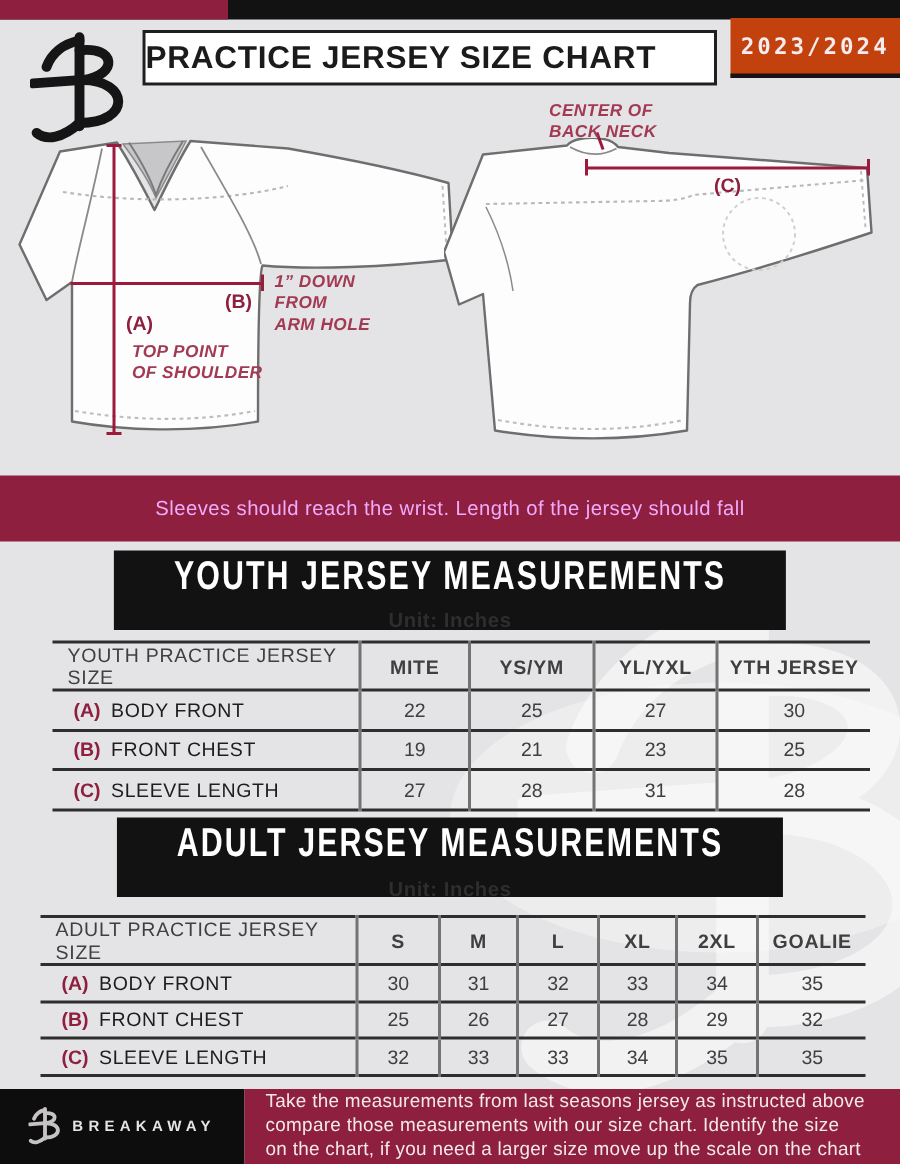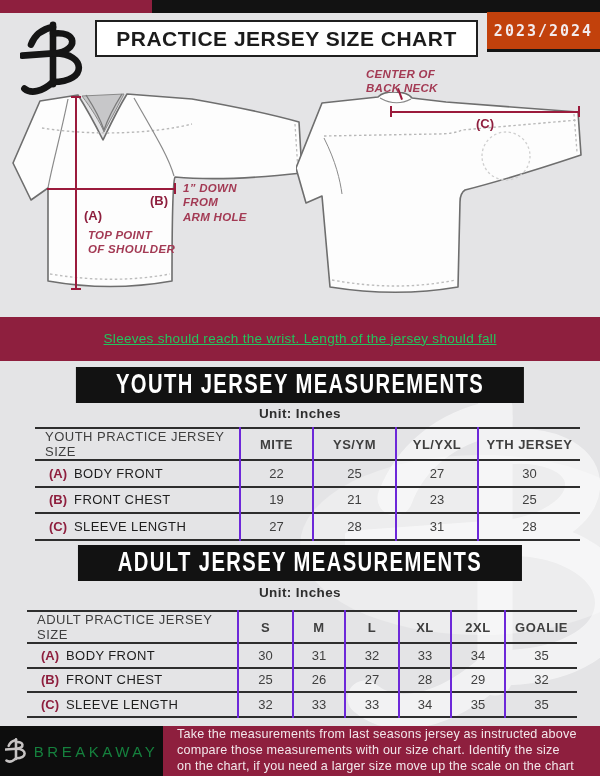--- a/index.html
+++ b/index.html
@@ -3,67 +3,67 @@
 <meta charset="utf-8">
 <style>
   html,body{margin:0;padding:0;}
   body{font-family:"Liberation Sans",sans-serif;background:#9a9a9c;}
   .page{position:relative;width:600px;height:776px;background:#e4e4e6;overflow:hidden;margin:0 auto;}
 
   
   .top-bar{position:absolute;top:0;left:0;width:600px;height:13px;background:#121212;}
   .top-bar .maroon-seg{position:absolute;top:0;left:0;width:152px;height:13px;background:#8e1f3e;}
   .title-box{position:absolute;top:20px;left:95px;width:383px;height:37px;background:#fff;
-             border:2px solid #1f1f1f;box-sizing:border-box;display:flex;align-items:center;justify-content:center;}
+             border:2px solid #1f1f1f;box-sizing:border-box;display:flex;align-items:center;}
   .title-box span{font-size:21px;font-weight:bold;color:#1b1b1b;letter-spacing:.5px;white-space:nowrap;}
   .year-box{position:absolute;top:12px;left:487px;width:113px;height:40px;background:#c2410c;
             border-bottom:3px solid #151515;box-sizing:border-box;display:flex;align-items:center;justify-content:center;}
   .year-box span{font-family:"DejaVu Sans Mono",monospace;font-size:15px;font-weight:bold;color:#f3ebee;letter-spacing:2px;}
   .logo-main{position:absolute;top:14px;left:20px;z-index:3;}
 
   
   .diagram{position:absolute;top:62px;left:0;width:600px;height:255px;}
   .jersey-svg{position:absolute;}
   .mline{position:absolute;background:#9b1b3c;}
   .mlabel{position:absolute;color:#8e1f3e;font-weight:bold;font-size:13px;}
   .mnote{position:absolute;color:#a33a54;font-style:italic;font-size:11.5px;font-weight:600;line-height:1.25;letter-spacing:.3px;}
 
   
   .banner{position:absolute;top:317px;left:0;width:600px;height:44px;background:#8e1f3e;
           display:flex;flex-direction:column;align-items:center;justify-content:center;}
-  .banner div{color:#22c55e;font-size:13.5px;line-height:1.55;letter-spacing:.3px;text-decoration:underline;}
+  .banner div{color:#f0abfc;font-size:13.5px;line-height:1.55;letter-spacing:.3px;}
 
   
   .pill{position:absolute;left:50%;transform:translateX(-50%);background:#121212;border-radius:0;
-        padding:4px 24px 6px;white-space:nowrap;}
+        padding:4px 24px 23px;white-space:nowrap;}
   .pill span{display:inline-block;color:#fff;font-weight:bold;font-size:22px;letter-spacing:1.5px;
              transform:scale(.92,1.22);transform-origin:center;}
   .unit{position:absolute;left:0;width:600px;text-align:center;font-weight:600;
         font-size:13.5px;color:#2e2e2e;letter-spacing:.4px;}
 
   
   table.size{border-collapse:collapse;position:absolute;table-layout:fixed;
              border-top:2px solid #2e2e2e;border-bottom:2px solid #2e2e2e;}
   table.size tr{border-bottom:2px solid #2e2e2e;}
   table.size td{padding:0;font-size:13px;color:#3f3f3f;text-align:center;vertical-align:middle;}
-  table.size td+td{border-left:2px solid #6d28d9;}
+  table.size td+td{border-left:2px solid #737373;}
   table.size td.lab{text-align:left;padding-left:14px;}
   td.colhead{font-weight:bold;color:#141414;letter-spacing:.5px;}
   td.sizehead{color:#4c4c4c;letter-spacing:.5px;padding-left:10px !important;}
   .rowkey{color:#8e1f3e;font-weight:bold;margin-right:7px;}
   .rowname{color:#1d1d1d;letter-spacing:.4px;}
   #youth-table{top:427px;left:35px;width:545px;}
   #youth-table tr{height:26.5px;}
   #adult-table{top:610px;left:27px;width:550px;}
   #adult-table tr{height:24.5px;}
 
   
   .footer{position:absolute;top:726px;left:0;width:600px;height:50px;display:flex;}
   .footer-brand{width:163px;height:50px;background:#0d0d0d;display:flex;align-items:center;justify-content:center;gap:7px;}
-  .footer-brand span{color:#15803d;font-size:15px;font-weight:normal;letter-spacing:3.5px;}
+  .footer-brand span{color:#e5e5e5;font-size:10px;font-weight:bold;letter-spacing:3.5px;}
   .footer-note{flex:1;background:#8e1f3e;display:flex;flex-direction:column;justify-content:center;padding-left:14px;}
   .footer-note div{color:#f2e7eb;font-size:12.6px;line-height:1.26;letter-spacing:.2px;}
 
   
   .watermark{position:absolute;top:368px;left:345px;opacity:.55;z-index:0;pointer-events:none;}
   .soft-oval{position:absolute;top:455px;left:300px;width:360px;height:180px;background:#ededee;
              border-radius:50%;z-index:0;}
   .content-z{z-index:1;}
 </style>
 </head>

